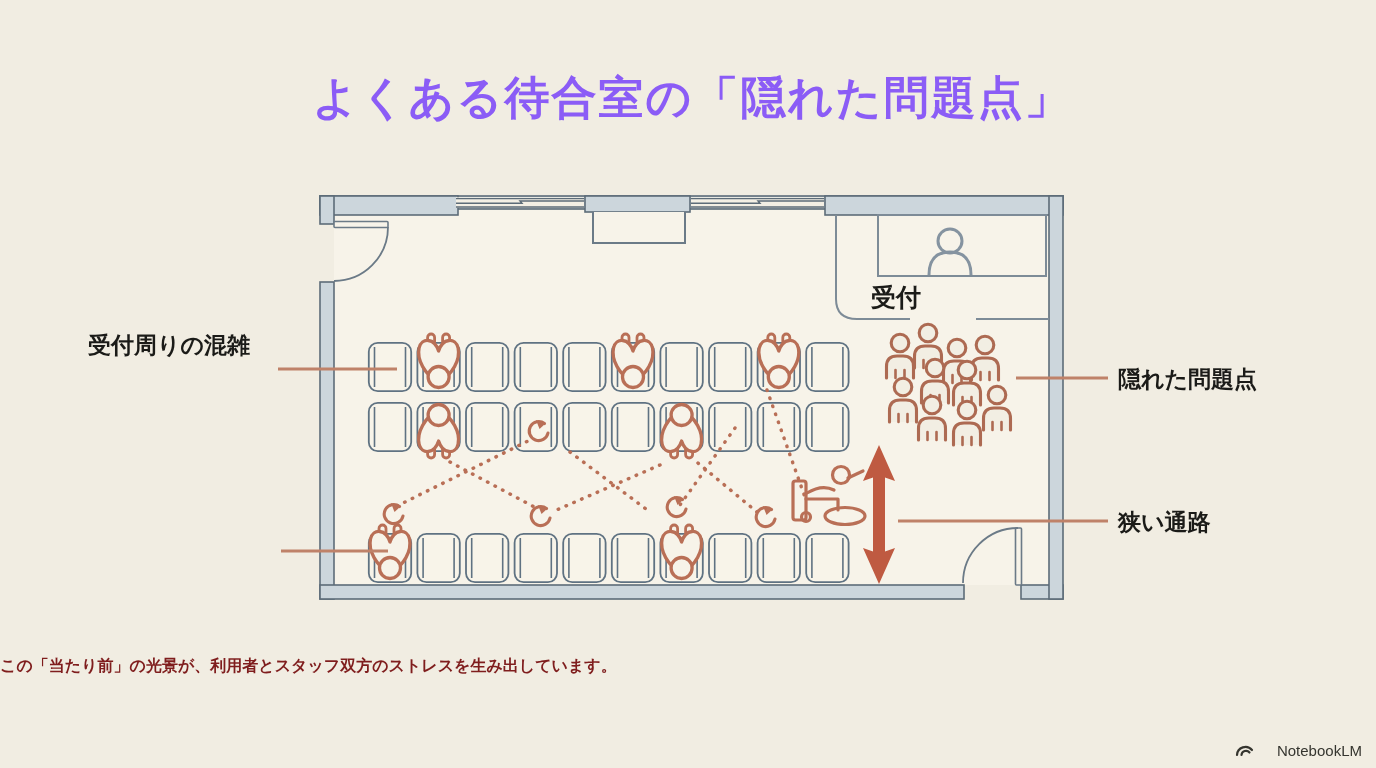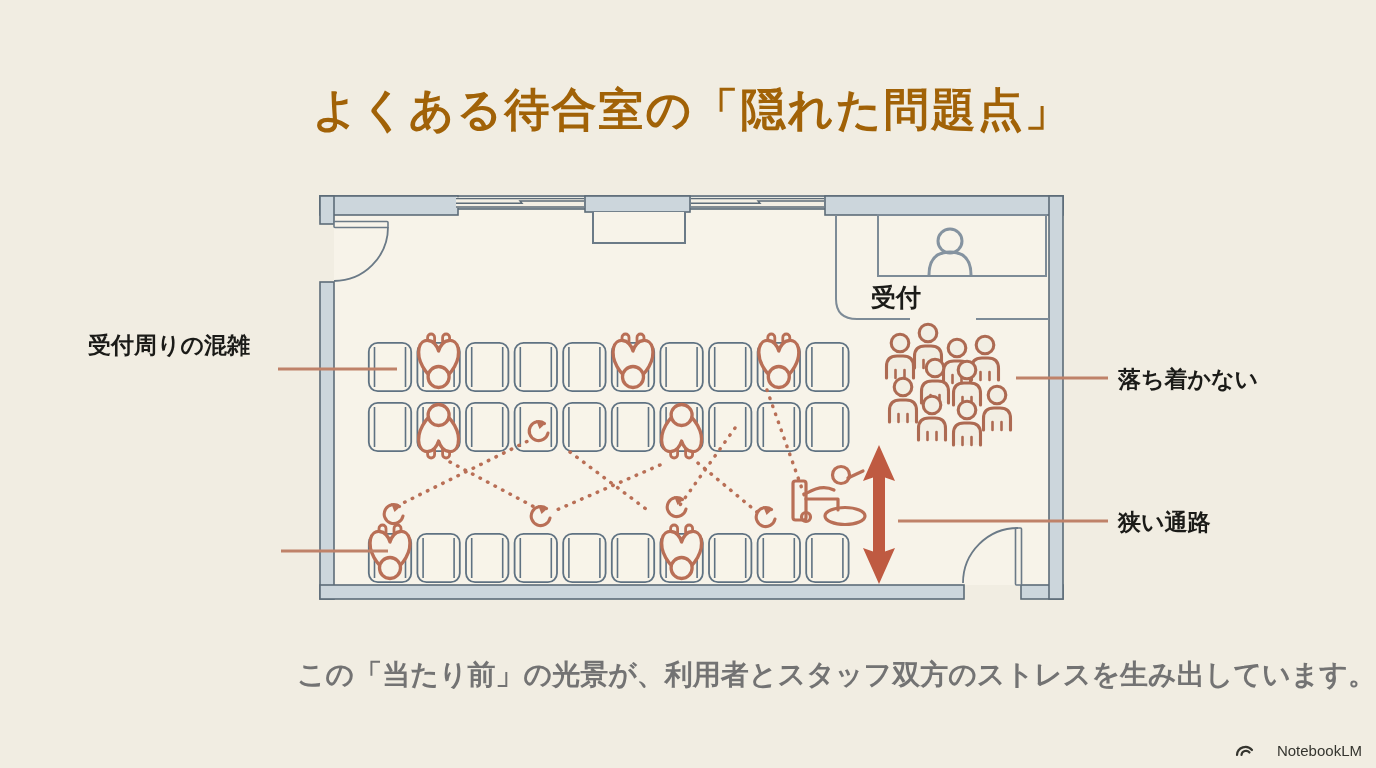--- a/index.html
+++ b/index.html
@@ -1,29 +1,29 @@
 <!DOCTYPE html>
 <html><head>
 <meta charset="utf-8">
 <style>
   html,body{margin:0;padding:0;}
   .slide{position:relative;width:1376px;height:768px;background:#f1ede2;overflow:hidden;
          font-family:"Liberation Sans","DejaVu Sans",sans-serif;color:#22221e;}
-  .title{position:absolute;left:0;right:0;top:64px;margin:16px;text-align:center;
-         font-size:45px;font-weight:900;letter-spacing:2px;color:#a16207;padding-left:8px;}
+  .title{position:absolute;left:0;right:0;top:64px;margin:4px;text-align:center;
+         font-size:45px;font-weight:900;letter-spacing:2px;color:#8b5cf6;padding-left:8px;}
   #plan{position:absolute;left:0;top:0;width:1376px;height:768px;}
   .label{position:absolute;font-weight:800;color:#1b1b18;}
   .reception-label{left:871px;top:281px;width:110px;font-size:25px;}
   .ann{font-size:23px;line-height:31px;}
   .ann-sight{left:66px;top:330px;width:206px;text-align:center;}
   .ann-row{left:60px;top:536px;width:208px;text-align:right;}
   .ann-crowd{left:1118px;top:364px;}
   .ann-aisle{left:1118px;top:507px;}
-  .caption{position:absolute;left:0;right:0;top:656px;text-align:right;
-           font-size:28px;font-weight:700;color:#737373;}
+  .caption{position:absolute;left:0;right:0;top:656px;text-align:left;
+           font-size:16px;font-weight:700;color:#7f1d1d;}
   .watermark{position:absolute;right:14px;bottom:9px;display:flex;align-items:center;gap:22px;
              font-size:15px;font-weight:500;color:#35352f;}
 </style>
 </head>
 <body>
 
 <div class="slide">
 
   <h1 class="title">よくある待合室の「隠れた問題点」</h1>
 
@@ -180,21 +180,21 @@
       <line x1="1016" y1="378" x2="1108" y2="378"></line>
       <line x1="898" y1="521" x2="1108" y2="521"></line>
     </g>
   </svg>
 
   <div class="label reception-label">受付</div>
 
   <div class="label ann ann-sight">
     <span style="display:block">受付周りの混雑</span>
   </div>
-  <div class="label ann ann-crowd">落ち着かない</div>
+  <div class="label ann ann-crowd">隠れた問題点</div>
   <div class="label ann ann-aisle">狭い通路</div>
 
   <div class="caption">この「当たり前」の光景が、利用者とスタッフ双方のストレスを生み出しています。</div>
 
   <div class="watermark">
     <svg width="20" height="18" viewBox="0 0 20 18">
       <path d="M 2,14 A 8.5 8.5 0 0 1 17,9" stroke="#35352f" stroke-width="2.2" fill="none" stroke-linecap="round"></path>
       <path d="M 6.5,14 A 4.5 4.5 0 0 1 14.5,11.5" stroke="#35352f" stroke-width="2.2" fill="none" stroke-linecap="round"></path>
     </svg>
     <span>NotebookLM</span>

